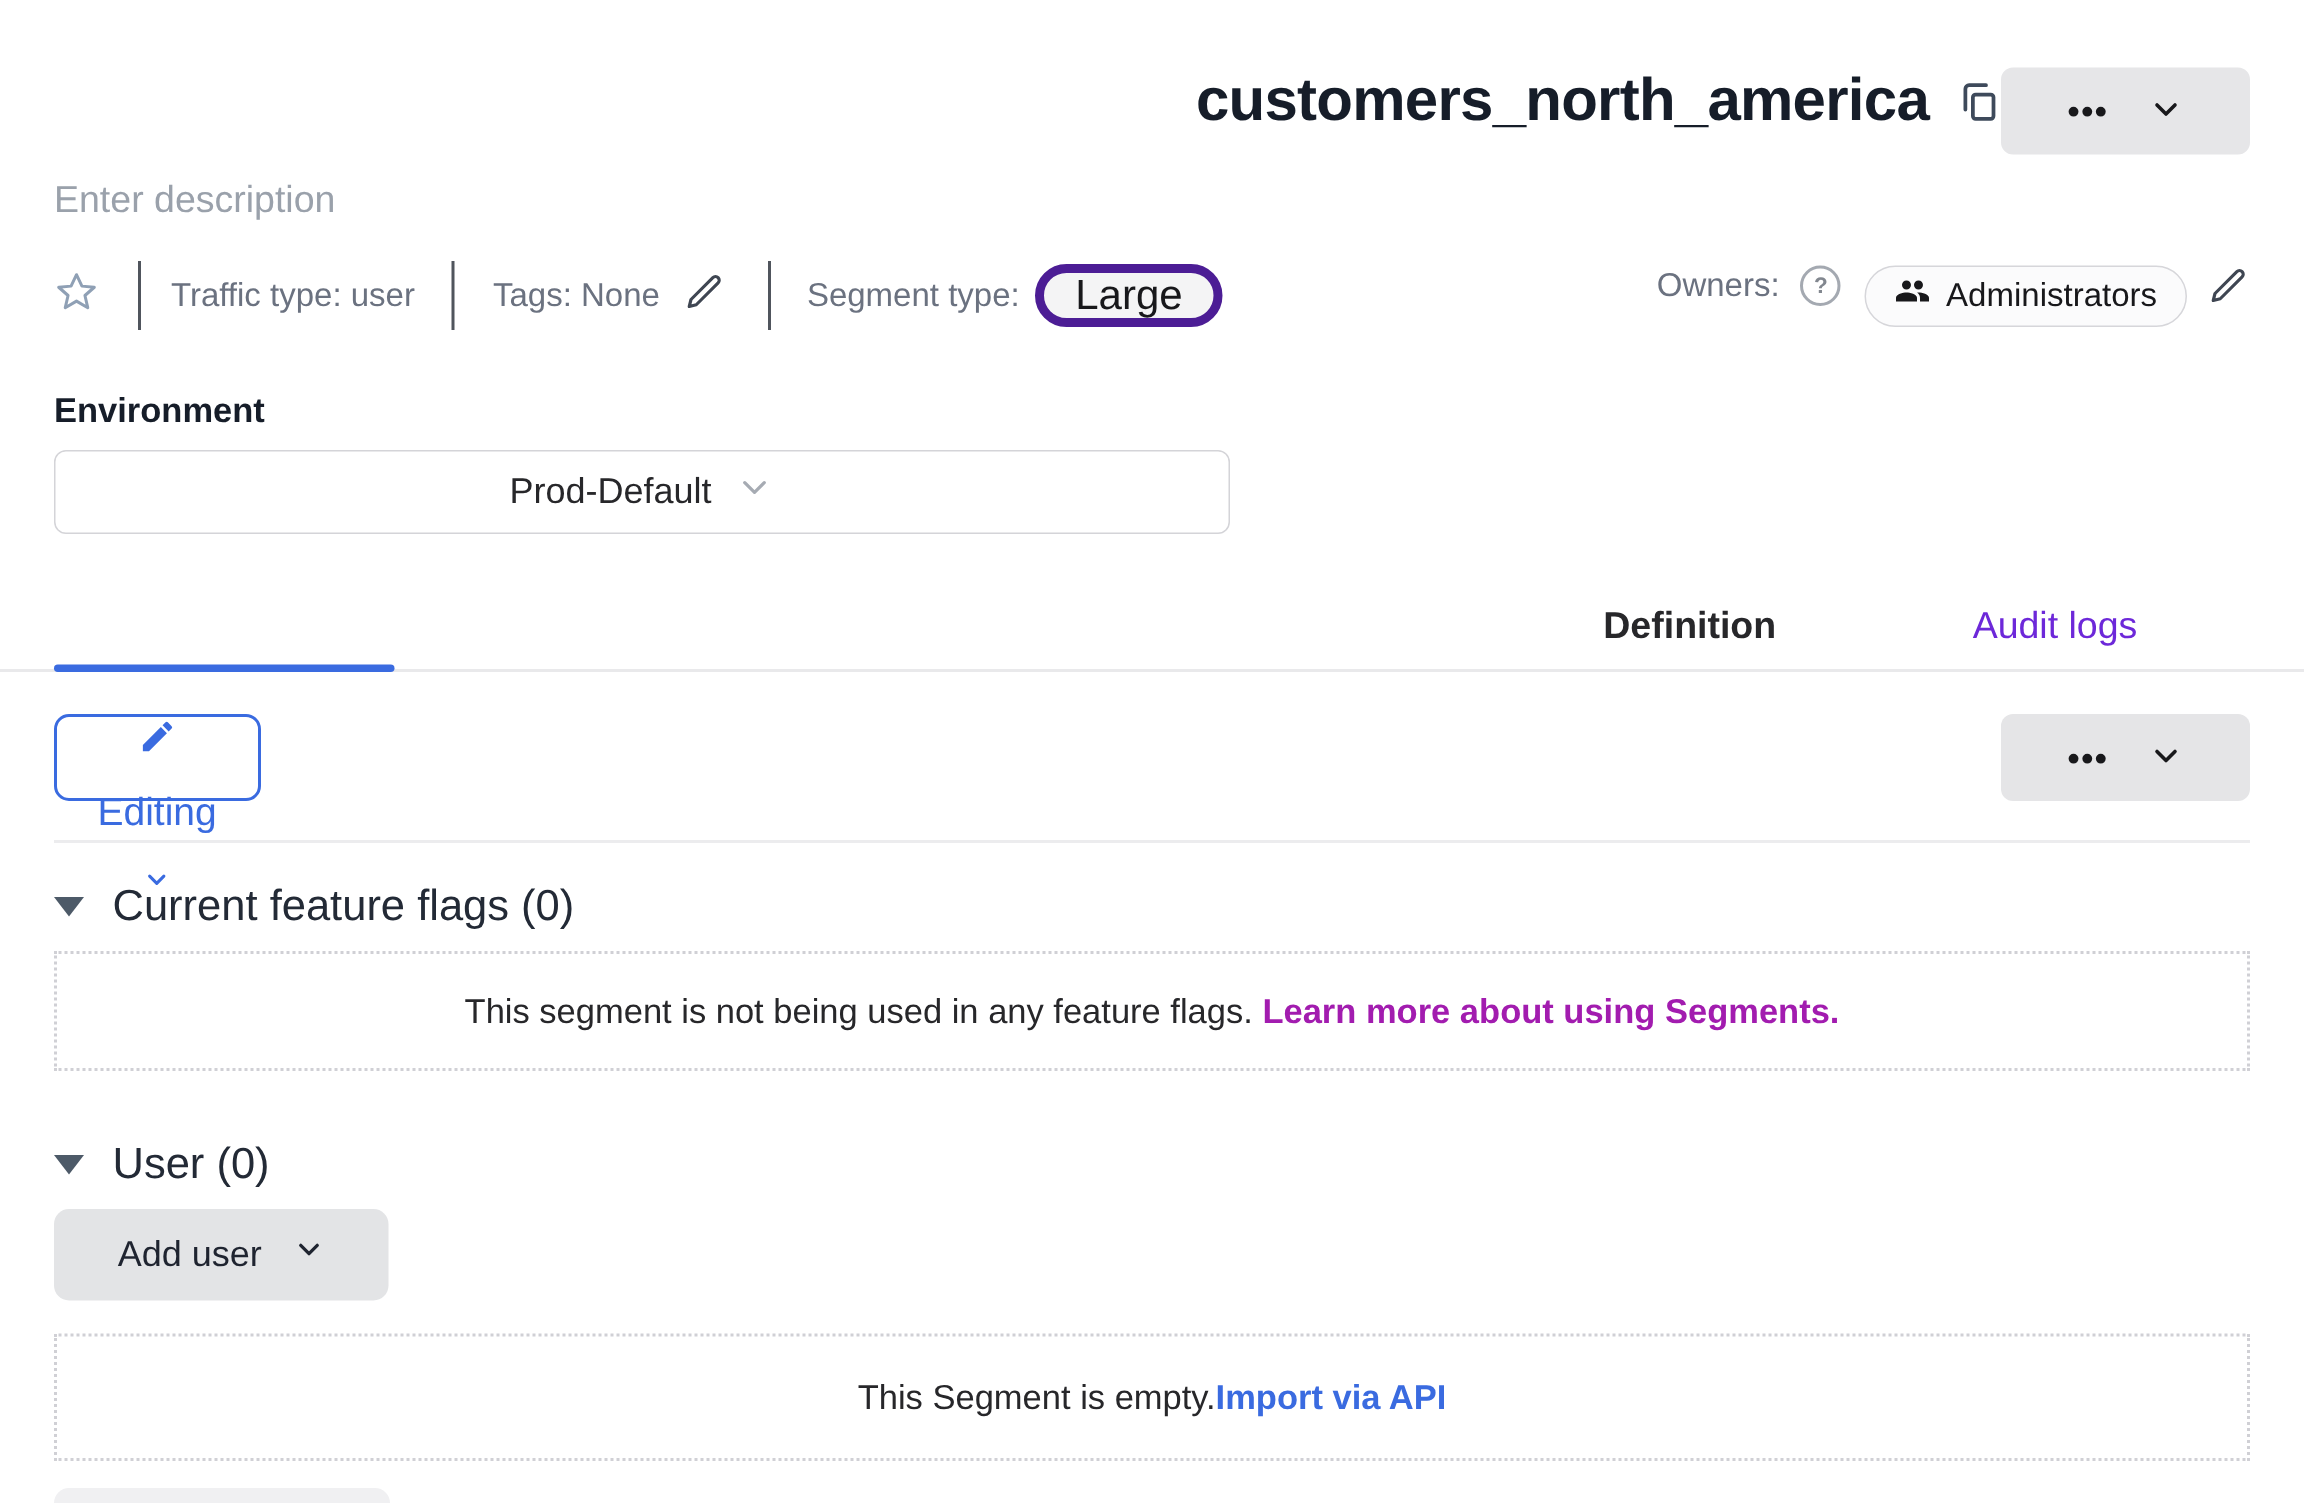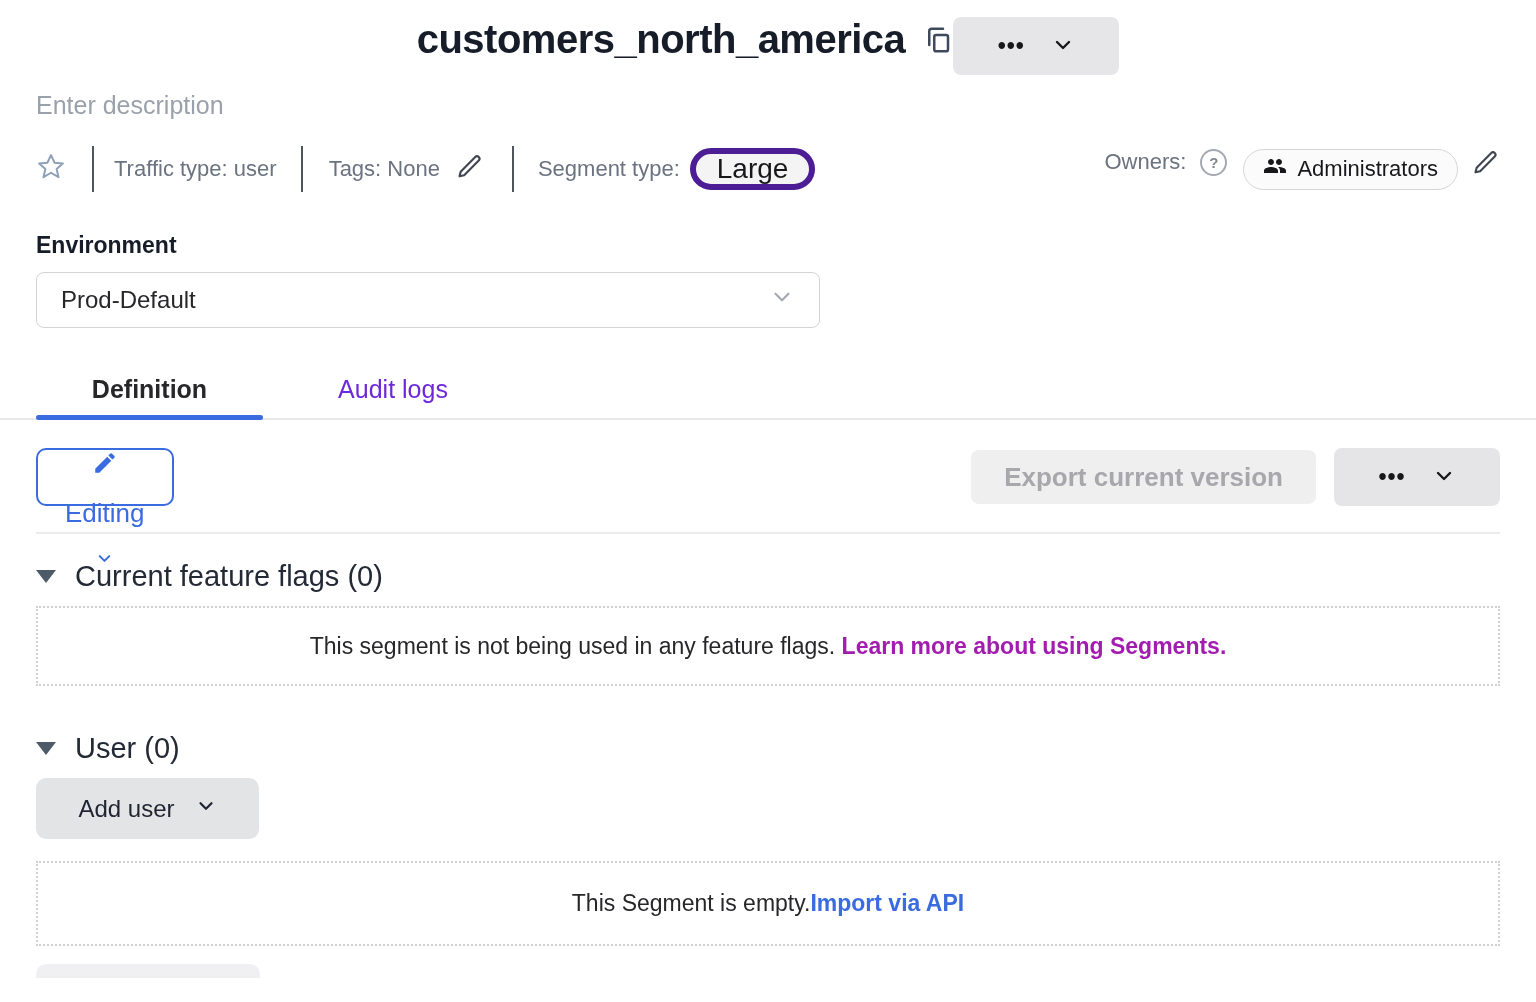--- a/index.html
+++ b/index.html
@@ -5,21 +5,21 @@
   * { box-sizing: border-box; }
   html, body { margin: 0; padding: 0; background: #ffffff; }
   body {
     width: 1536px; height: 1002px; overflow: hidden;
     font-family: "Liberation Sans", "DejaVu Sans", sans-serif;
     color: #1f2430;
   }
   .page { width: 1536px; height: 1002px; padding: 0 36px; }
 
   
-  .title-row { display: flex; justify-content: center; align-items: flex-start; padding-top: 17px; }
+  .title-row { display: flex; justify-content: flex-end; align-items: flex-start; padding-top: 45px; }
   .title-wrap { display: flex; align-items: center; gap: 18px; }
   .page-title { margin: 0; font-size: 40px; font-weight: 700; letter-spacing: -0.5px; color: #161d29; }
   .icon-copy svg { display: block; }
   .menu-btn {
     width: 166px; height: 58px; background: #e6e6e8; border: none; border-radius: 8px;
     display: flex; align-items: center; justify-content: center; gap: 26px; cursor: pointer;
   }
   .dots { font-size: 23px; font-weight: 700; color: #18181b; letter-spacing: 1px; line-height: 1; }
   .description { margin-top: 16px; font-size: 25px; color: #9aa1ab; }
 
@@ -42,26 +42,26 @@
   .owners-pill {
     height: 41px; padding: 0 19px; background: #fbfbfc; border: 1px solid #d6d6da;
     border-radius: 21px; display: flex; align-items: center; gap: 10px;
     font-size: 22px; color: #18181b; cursor: pointer;
   }
 
   
   .env-label { margin-top: 40px; font-size: 23px; font-weight: 700; color: #161d29; }
   .env-select {
     margin-top: 13px; width: 784px; height: 56px; border: 1px solid #d4d4d8; border-radius: 8px;
-    display: flex; align-items: center; justify-content: space-between; padding: 0 24px;
+    display: flex; align-items: center; justify-content: center; padding: 0 24px;
     font-size: 24px; color: #27272a; cursor: pointer; background: #fff; gap: 16px;
   }
 
   
-  .tabs { margin-top: 30px; display: flex; position: relative; height: 62px; }
+  .tabs { margin-top: 30px; display: flex; position: relative; height: 62px; justify-content: flex-end; }
   .tabs-underline { position: absolute; left: -36px; right: -36px; bottom: 0; height: 2px; background: #e9e9eb; }
   .tab { height: 62px; display: flex; align-items: center; justify-content: center; font-size: 25px; cursor: pointer; position: relative; }
   .tab-definition { width: 227px; color: #27272a; font-weight: 700; }
   .tab-auditlogs { width: 260px; color: #6d28d9; font-weight: 500; }
   .tab-indicator { position: absolute; left: 0; bottom: 0; width: 227px; height: 5px; border-radius: 3px; z-index: 1; }
 
   
   .toolbar { margin-top: 28px; display: flex; align-items: center; }
   .editing-btn {
     height: 58px; padding: 0 27px; background: #fff; border-radius: 10px;
@@ -213,21 +213,20 @@
         </svg>
       </span>
       <span>Editing</span>
       <span>
         <svg width="19" height="19" viewBox="0 0 24 24" fill="none" class="accent-stroke" stroke-width="2.6" stroke-linecap="round" stroke-linejoin="round" style="stroke: rgb(58, 107, 224);">
             <path d="M6 9l6 6 6-6"></path>
           </svg>
       </span>
     </button>
     <div class="toolbar-right">
-      <button class="export-btn">Export current version</button>
       <button class="more-btn">
         <span class="dots">•••</span>
         <span>
           <svg width="24" height="24" viewBox="0 0 24 24" fill="none" stroke="#18181b" stroke-width="2.4" stroke-linecap="round" stroke-linejoin="round">
               <path d="M6 9l6 6 6-6"></path>
             </svg>
         </span>
       </button>
     </div>
   </div>

